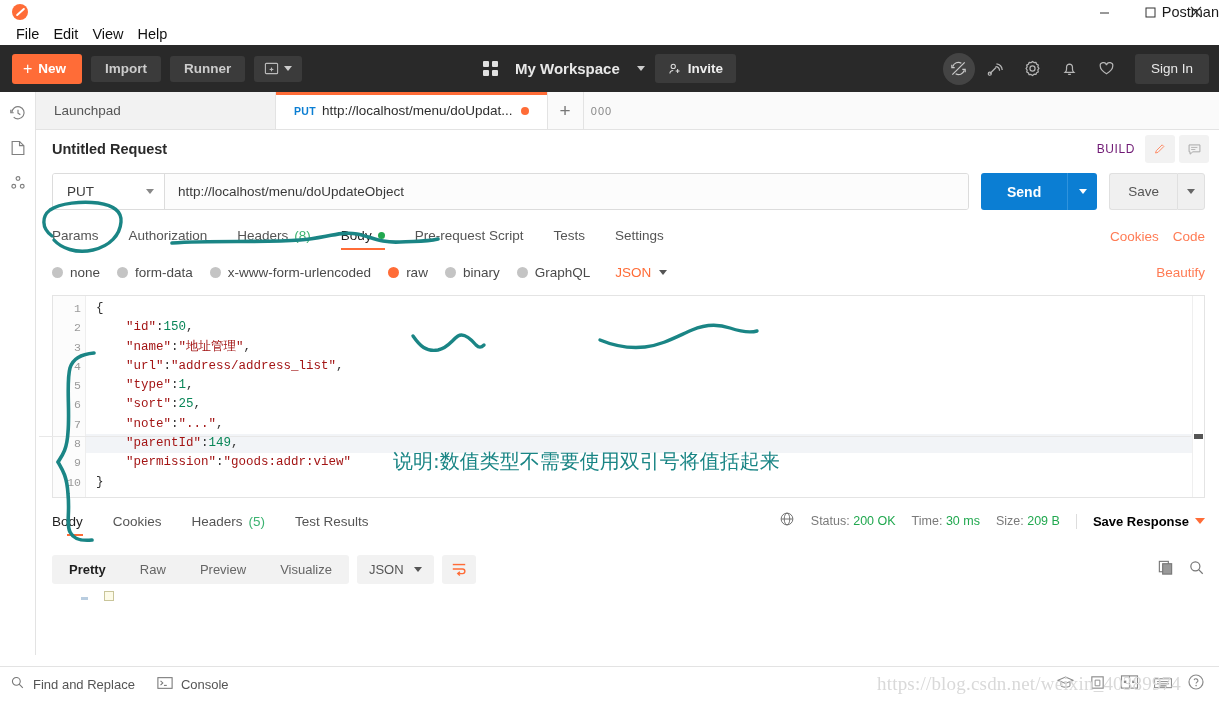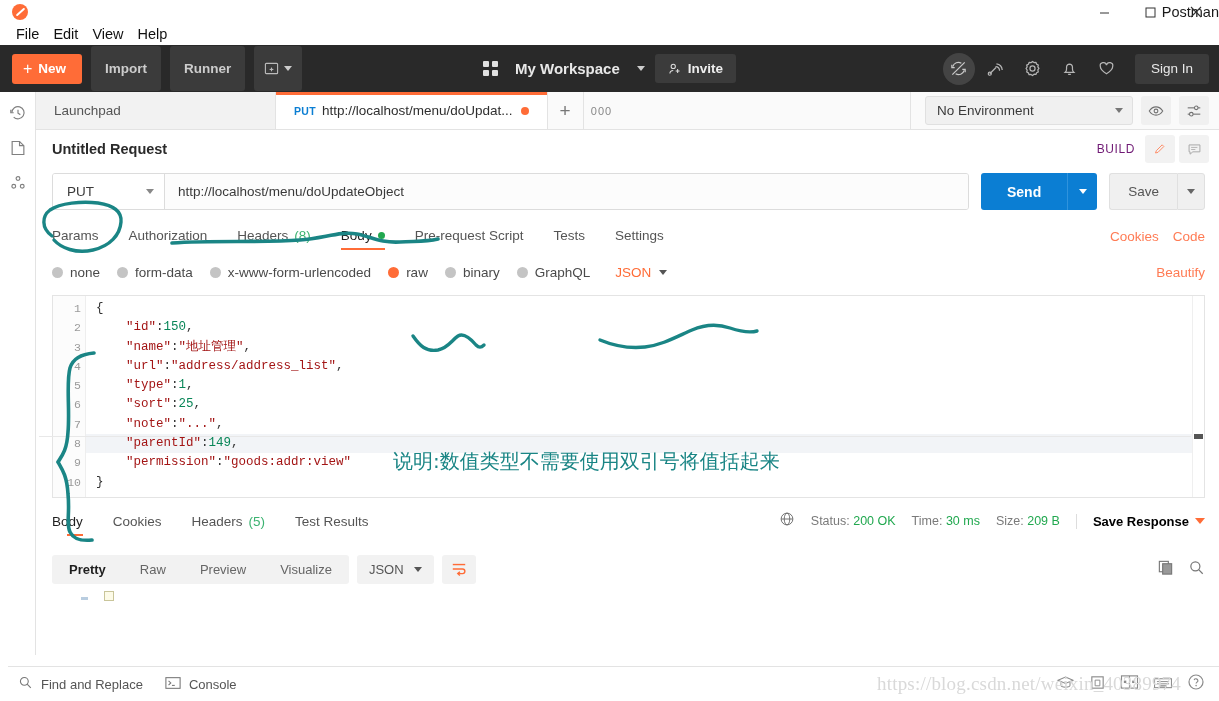--- a/index.html
+++ b/index.html
@@ -60,21 +60,21 @@
   .btn-new {
     margin-left: 12px;
     background: #ff6c37; color: #fff;
     height: 30px; padding: 0 16px 0 11px;
     border-radius: 3px; font-size: 13.5px; font-weight: bold;
     display: flex; align-items: center; gap: 6px;
   }
   .btn-new .plus { font-size: 16px; font-weight: normal; }
   .dk-btn {
     background: #3b3b3b; color: #ccc;
-    height: 45px; padding: 0 14px; margin-left: 9px;
+    height: 26px; padding: 0 14px; margin-left: 9px;
     border-radius: 3px; font-size: 13.5px; font-weight: bold;
     display: flex; align-items: center;
   }
   .dk-btn.icononly { padding: 0 10px; gap: 5px; font-weight: normal; }
   .ws-center {
     position: absolute; left: 0; right: 0;
     display: flex; align-items: center; justify-content: center; gap: 10px;
     pointer-events: none;
   }
   .ws-center > * { pointer-events: auto; }
@@ -341,21 +341,21 @@
     margin-left: 8px; display: flex; align-items: center; justify-content: center;
   }
   .resp-right { display: flex; align-items: center; gap: 14px; color: #777; }
 
   .resp-body-peek { padding-left: 45px; margin-top: 4px; display: flex; gap: 16px; }
   .peek-a { width: 7px; height: 3px; background: #b9cde0; margin-top: 9px; }
   .peek-b { width: 10px; height: 10px; background: #fdfbe8; border: 1px solid #c9c59a; margin-top: 3px; }
 
   
   .footer {
-    position: absolute; bottom: 0; left: 8px; right: 0; height: 35px;
+    position: absolute; bottom: 0; left: 0; right: 0; height: 35px;
     border-top: 1px solid #e3e3e3; background: #fff;
     display: flex; align-items: center; justify-content: space-between;
     padding: 0 14px 0 10px;
   }
   .foot-left { display: flex; align-items: center; gap: 22px; }
   .foot-item {
     display: flex; align-items: center; gap: 8px;
     font-size: 13px; color: #555;
   }
   .foot-right { display: flex; align-items: center; gap: 14px; color: #6a6a6a; }
@@ -518,40 +518,20 @@
         <span>Launchpad</span>
       </div>
       <div class="tab active">
         <span class="meth">PUT</span>
         <span>http://localhost/menu/doUpdat...</span>
         <span class="dot"></span>
       </div>
       <div class="tab-add">+</div>
       <div class="tab-more">000</div>
       <div class="tabstrip-spacer"></div>
-      <div class="envarea">
-        <div class="env-select">
-          <span>No Environment</span>
-          <span class="caret-d" style="border-top-color:#777"></span>
-        </div>
-        <div class="sq-btn">
-          <svg width="18" height="18" viewBox="0 0 20 20">
-            <path d="M2.5 10s3-4.6 7.5-4.6S17.5 10 17.5 10s-3 4.6-7.5 4.6S2.5 10 2.5 10z" fill="none" stroke="#707070" stroke-width="1.2"></path>
-            <circle cx="10" cy="10" r="2.1" fill="none" stroke="#707070" stroke-width="1.2"></circle>
-          </svg>
-        </div>
-        <div class="sq-btn">
-          <svg width="18" height="18" viewBox="0 0 20 20">
-            <line x1="3" y1="6.5" x2="17" y2="6.5" stroke="#707070" stroke-width="1.2"></line>
-            <line x1="3" y1="13.5" x2="17" y2="13.5" stroke="#707070" stroke-width="1.2"></line>
-            <circle cx="12.5" cy="6.5" r="2" fill="#f0f0f0" stroke="#707070" stroke-width="1.2"></circle>
-            <circle cx="7" cy="13.5" r="2" fill="#f0f0f0" stroke="#707070" stroke-width="1.2"></circle>
-          </svg>
-        </div>
-      </div>
     </div>
 
     <div class="reqtitle-row">
       <div class="reqtitle">Untitled Request</div>
       <div class="buildgrp">
         <span class="buildlbl">BUILD</span>
         <span class="bsq">
           <svg width="15" height="15" viewBox="0 0 18 18">
             <path d="M3 13.2l1-2.8 7-7 2 2-7 7z" fill="none" stroke="#ff8f6a" stroke-width="1.2"></path>
           </svg>

